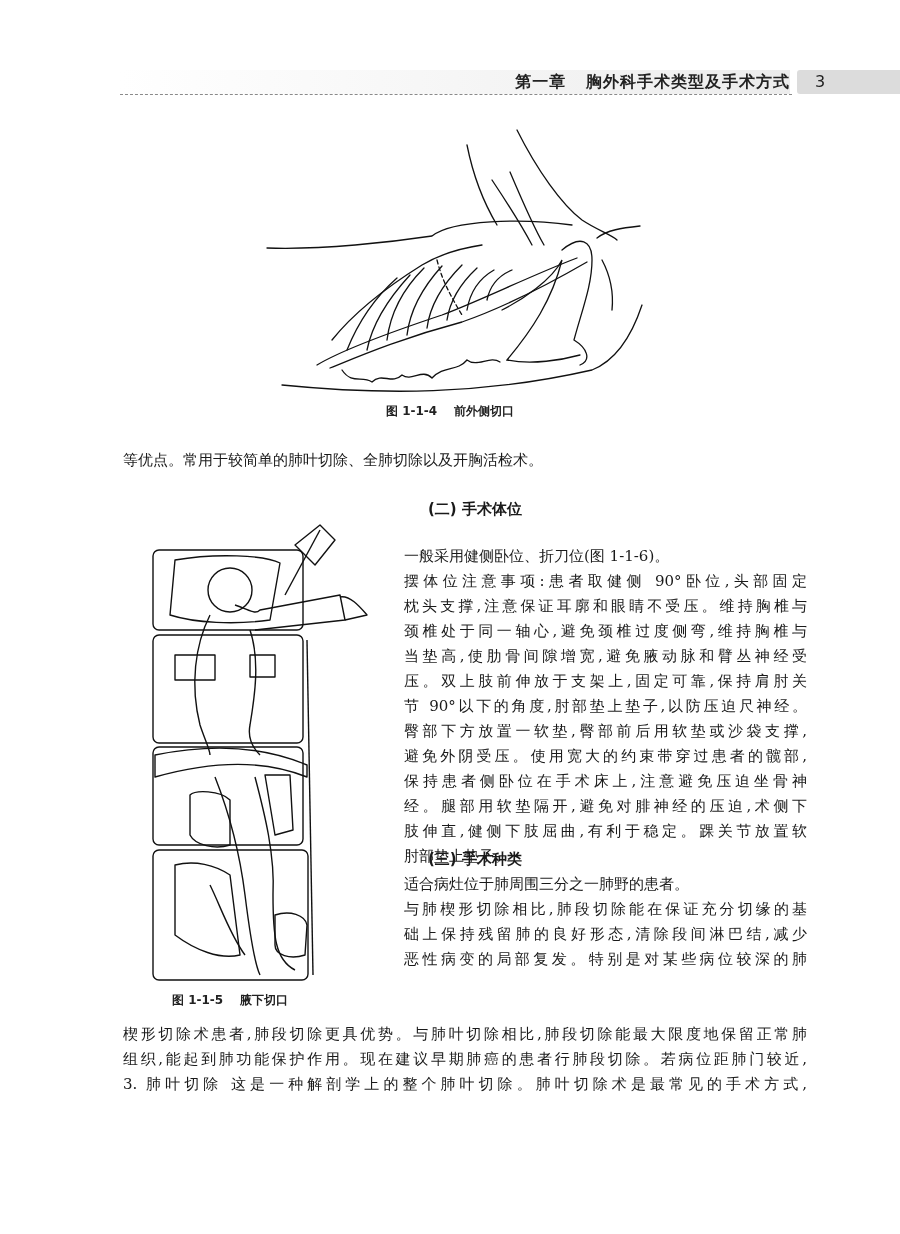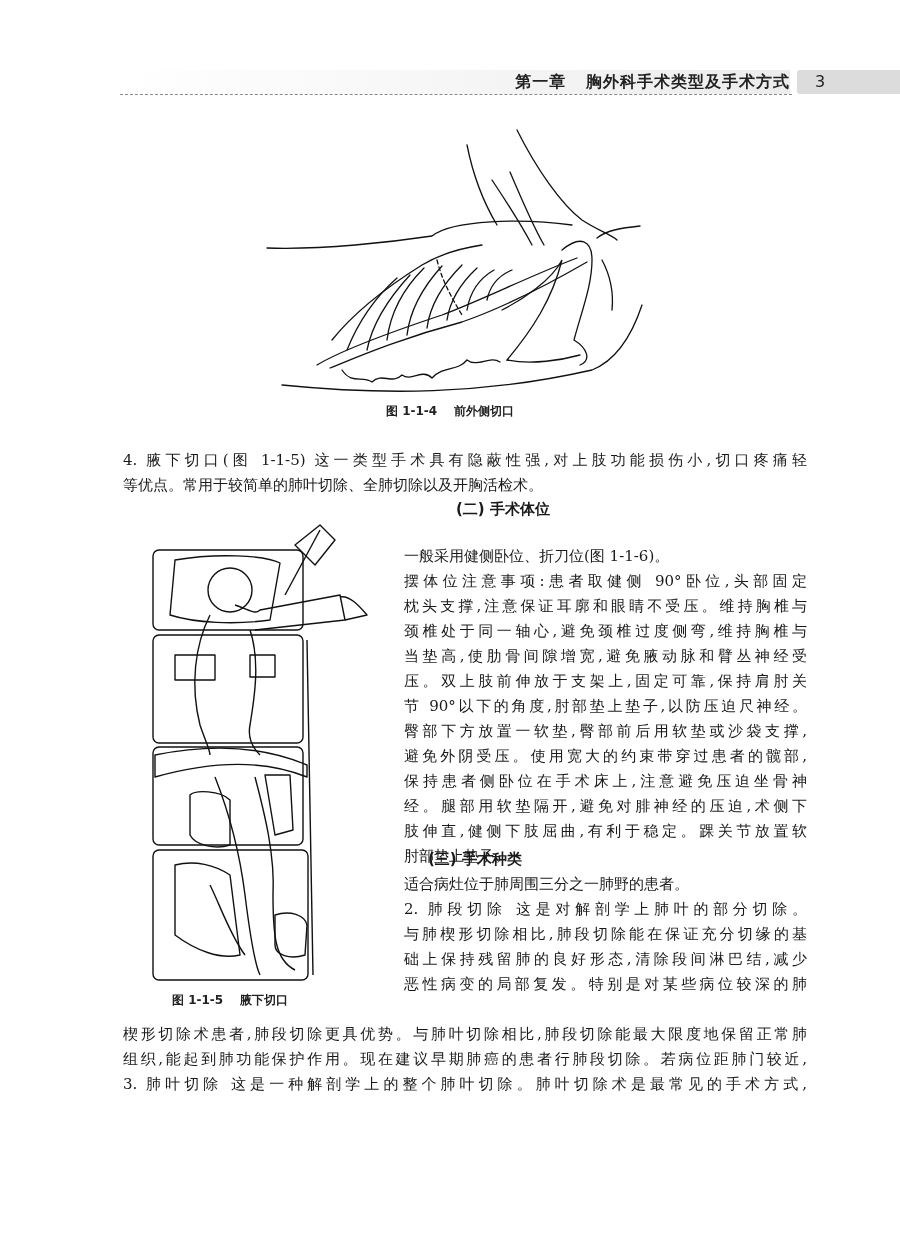--- a/index.html
+++ b/index.html
@@ -64,21 +64,20 @@
     <path d="M225 190 C228 175 238 165 250 160"></path>
     <path d="M175 150 C180 170 188 185 200 205" stroke-dasharray="4 3"></path>
     <path d="M300 140 C318 125 330 130 330 150 C330 175 320 200 312 230 C325 238 330 250 318 255"></path>
     <path d="M240 200 C260 190 290 170 300 150 C290 190 270 220 245 250 C270 255 300 250 318 245"></path>
     <path d="M80 260 C90 275 100 265 110 272 C120 262 130 275 140 265 C150 272 160 258 170 268 C182 255 195 262 205 250 C215 258 228 245 238 252"></path>
   </svg>
 </div>
 <div class="caption cap-1">图 1-1-4    前外侧切口</div>
 
 <div class="para" style="left:123px; top:448px; width:684px;">
-  <span class="line">    4. 腋下切口(图 1-1-5)    这一类型手术具有隐蔽性强,对上肢功能损伤小,切口疼痛轻</span>
   <span class="line last">等优点。常用于较简单的肺叶切除、全肺切除以及开胸活检术。</span>
 </div>
 
 <div class="figure fig-1-1-5">
   <svg width="250" height="470" viewBox="0 0 250 470" fill="none" stroke="#111" stroke-width="1.4" stroke-linejoin="round">
     <rect x="18" y="35" width="150" height="80" rx="6"></rect>
     <rect x="18" y="120" width="150" height="108" rx="6"></rect>
     <rect x="18" y="232" width="150" height="98" rx="6"></rect>
     <rect x="18" y="335" width="155" height="130" rx="6"></rect>
     <path d="M172 125 L178 460"></path>
@@ -97,21 +96,21 @@
     <path d="M120 262 C130 300 140 340 138 380 C138 420 140 445 160 455"></path>
     <path d="M130 260 L155 260 L158 315 L140 320 Z"></path>
     <path d="M55 280 C60 275 85 275 95 285 L95 330 C80 335 60 330 55 320 Z"></path>
     <path d="M40 350 C60 345 80 350 95 360 L105 440 C85 445 60 435 40 420 Z"></path>
     <path d="M75 370 C85 390 95 420 110 440"></path>
     <path d="M140 400 C155 395 170 400 172 410 L170 440 C155 445 140 440 140 430 Z"></path>
   </svg>
 </div>
 <div class="caption cap-2">图 1-1-5    腋下切口</div>
 
-<div class="heading" style="left:428px; top:497px;margin-left:28px;">(二) 手术体位</div>
+<div class="heading" style="left:428px; top:497px;">(二) 手术体位</div>
 
 <div class="para" style="left:404px; top:544px; width:403px;">
   <span class="line last">    一般采用健侧卧位、折刀位(图 1-1-6)。</span>
   <span class="line">    摆体位注意事项:患者取健侧 90°卧位,头部固定</span>
   <span class="line">枕头支撑,注意保证耳廓和眼睛不受压。维持胸椎与</span>
   <span class="line">颈椎处于同一轴心,避免颈椎过度侧弯,维持胸椎与</span>
   <span class="line">当垫高,使肋骨间隙增宽,避免腋动脉和臂丛神经受</span>
   <span class="line">压。双上肢前伸放于支架上,固定可靠,保持肩肘关</span>
   <span class="line">节 90°以下的角度,肘部垫上垫子,以防压迫尺神经。</span>
   <span class="line">臀部下方放置一软垫,臀部前后用软垫或沙袋支撑,</span>
@@ -119,21 +118,20 @@
   <span class="line">保持患者侧卧位在手术床上,注意避免压迫坐骨神</span>
   <span class="line">经。腿部用软垫隔开,避免对腓神经的压迫,术侧下</span>
   <span class="line">肢伸直,健侧下肢屈曲,有利于稳定。踝关节放置软</span>
   <span class="line last">肘部垫上垫子。</span>
 </div>
 
 <div class="heading" style="left:428px; top:847px;">(三) 手术种类</div>
 
 <div class="para" style="left:404px; top:872px; width:403px;">
   <span class="line last">适合病灶位于肺周围三分之一肺野的患者。</span>
-  <span class="line">    2. 肺段切除    这是对解剖学上肺叶的部分切除。</span>
   <span class="line">与肺楔形切除相比,肺段切除能在保证充分切缘的基</span>
   <span class="line">础上保持残留肺的良好形态,清除段间淋巴结,减少</span>
   <span class="line">恶性病变的局部复发。特别是对某些病位较深的肺</span>
 </div>
 
 <div class="para" style="left:123px; top:1022px; width:684px;">
   <span class="line">楔形切除术患者,肺段切除更具优势。与肺叶切除相比,肺段切除能最大限度地保留正常肺</span>
   <span class="line">组织,能起到肺功能保护作用。现在建议早期肺癌的患者行肺段切除。若病位距肺门较近,</span>
   <span class="line">    3. 肺叶切除    这是一种解剖学上的整个肺叶切除。肺叶切除术是最常见的手术方式,</span>
 </div>

